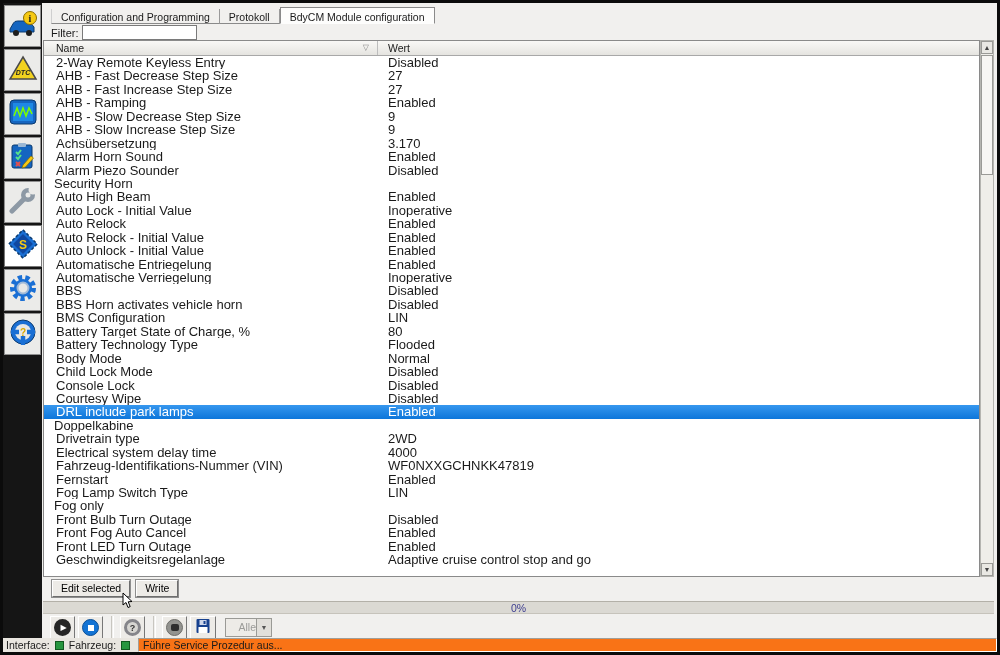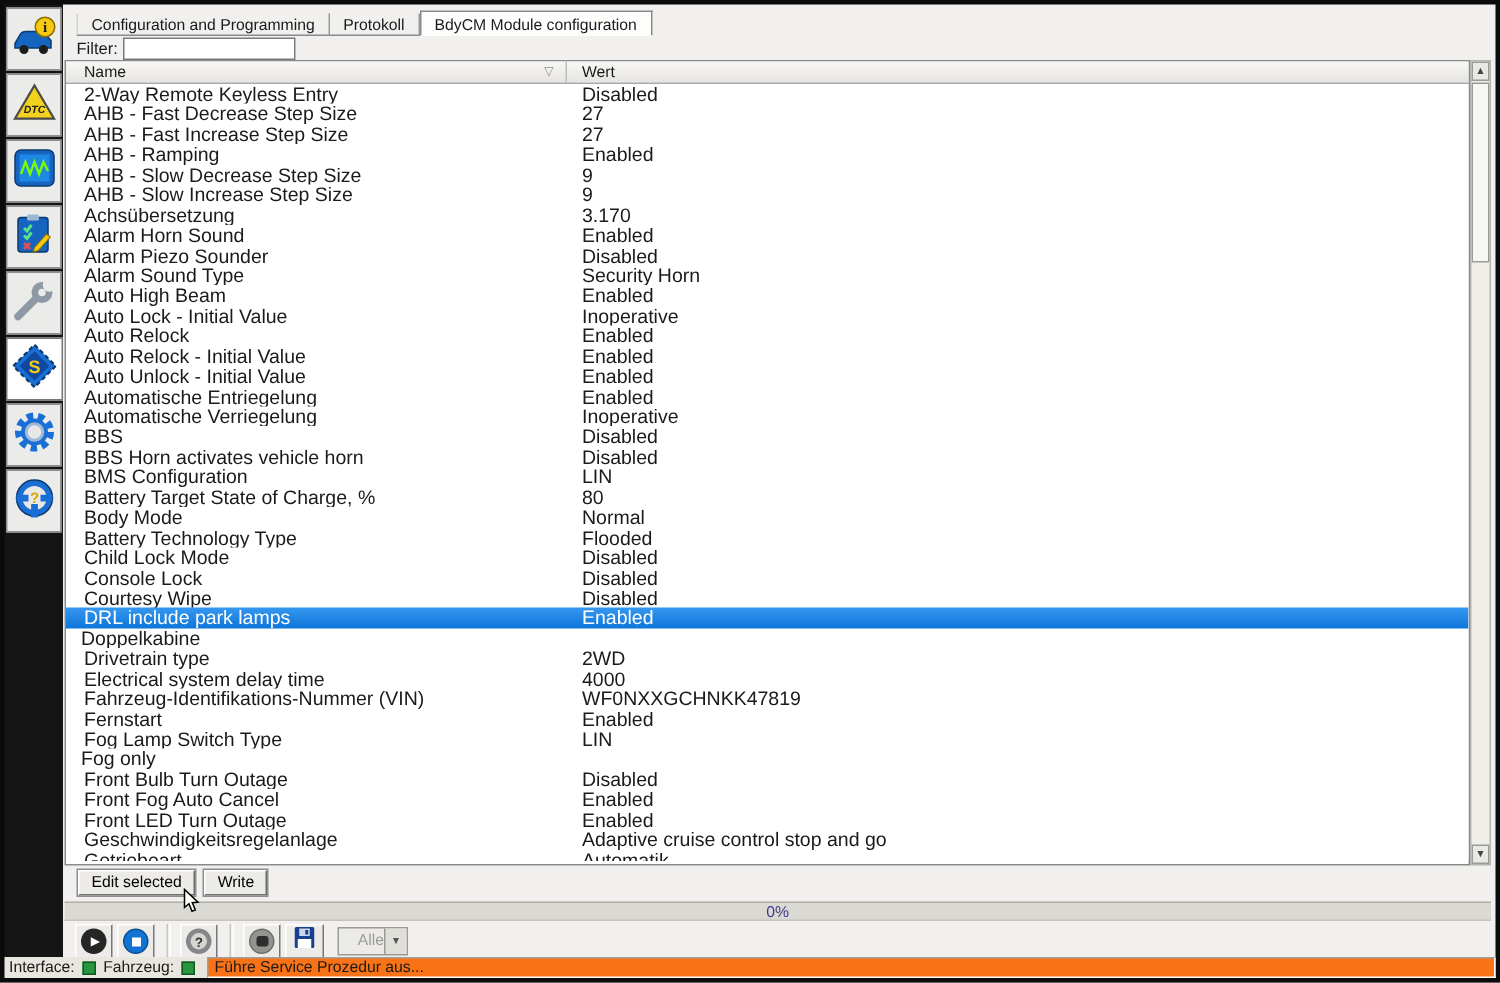--- a/index.html
+++ b/index.html
@@ -266,21 +266,20 @@
     <span class="cell-name">Alarm Horn Sound</span>
     <span class="cell-value">Enabled</span>
   </div>
 
   <div class="trow">
     <span class="cell-name">Alarm Piezo Sounder</span>
     <span class="cell-value">Disabled</span>
   </div>
 
   <div class="trow">
-    <span class="cell-name">Alarm Sound Type</span>
     <span class="cell-value">Security Horn</span>
   </div>
 
   <div class="trow">
     <span class="cell-name">Auto High Beam</span>
     <span class="cell-value">Enabled</span>
   </div>
 
   <div class="trow">
     <span class="cell-name">Auto Lock - Initial Value</span>
@@ -326,30 +325,30 @@
     <span class="cell-name">BMS Configuration</span>
     <span class="cell-value">LIN</span>
   </div>
 
   <div class="trow">
     <span class="cell-name">Battery Target State of Charge, %</span>
     <span class="cell-value">80</span>
   </div>
 
   <div class="trow">
+    <span class="cell-name">Battery Technology Type</span>
+    <span class="cell-value">Flooded</span>
+  </div>
+
+  <div class="trow">
     <span class="cell-name">Body Mode</span>
     <span class="cell-value">Normal</span>
   </div>
 
   <div class="trow">
-    <span class="cell-name">Battery Technology Type</span>
-    <span class="cell-value">Flooded</span>
-  </div>
-
-  <div class="trow">
     <span class="cell-name">Child Lock Mode</span>
     <span class="cell-value">Disabled</span>
   </div>
 
   <div class="trow">
     <span class="cell-name">Console Lock</span>
     <span class="cell-value">Disabled</span>
   </div>
 
   <div class="trow">
@@ -408,24 +407,20 @@
   <div class="trow">
     <span class="cell-name">Front LED Turn Outage</span>
     <span class="cell-value">Enabled</span>
   </div>
 
   <div class="trow">
     <span class="cell-name">Geschwindigkeitsregelanlage</span>
     <span class="cell-value">Adaptive cruise control stop and go</span>
   </div>
 
-  <div class="trow">
-    <span class="cell-name">Getriebeart</span>
-    <span class="cell-value">Automatik</span>
-  </div>
 </div>
     </div>
 
     <div class="vscroll">
       <div class="sb-btn sb-up">▲</div>
       <div class="sb-thumb"></div>
       <div class="sb-btn sb-down">▼</div>
     </div>
 
     <div class="btn-row">

